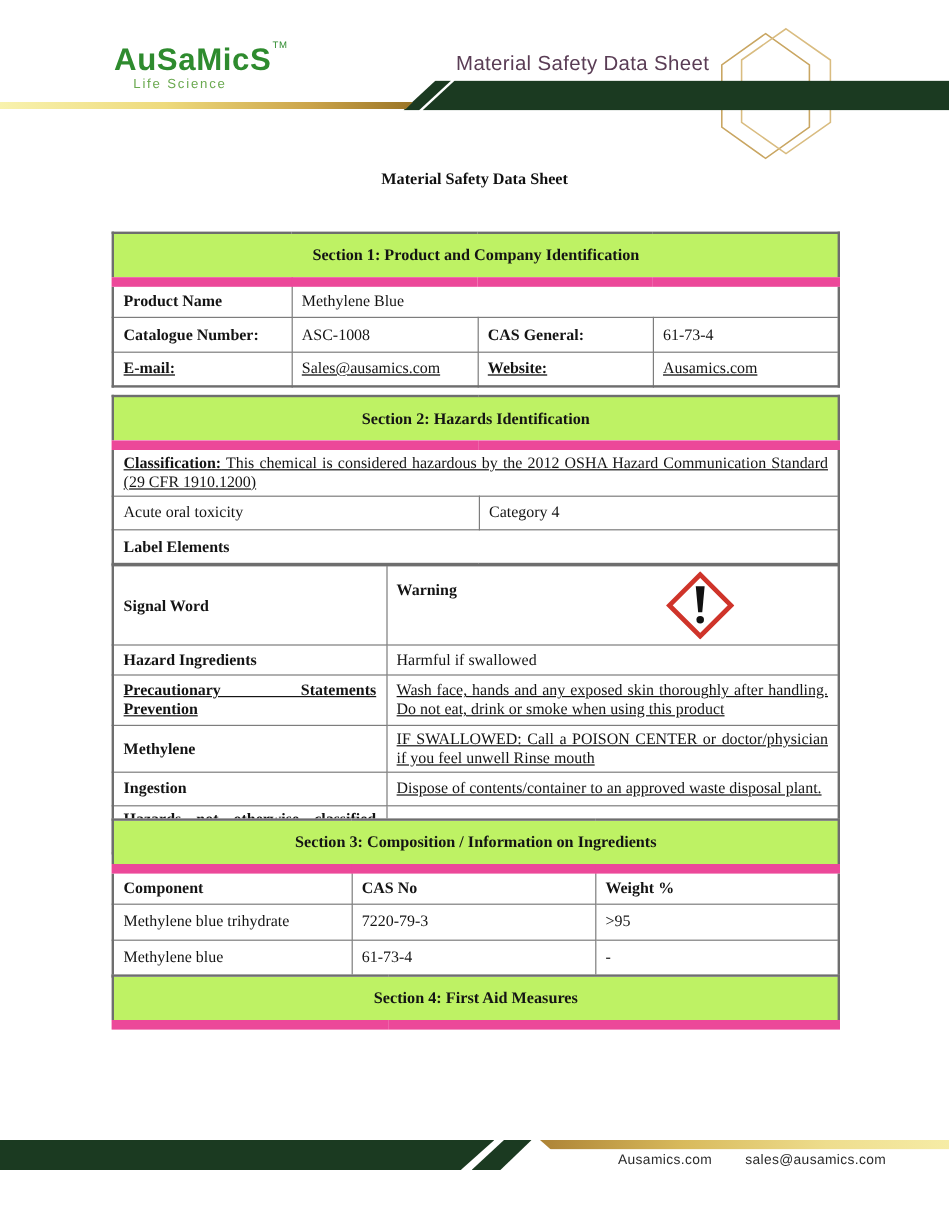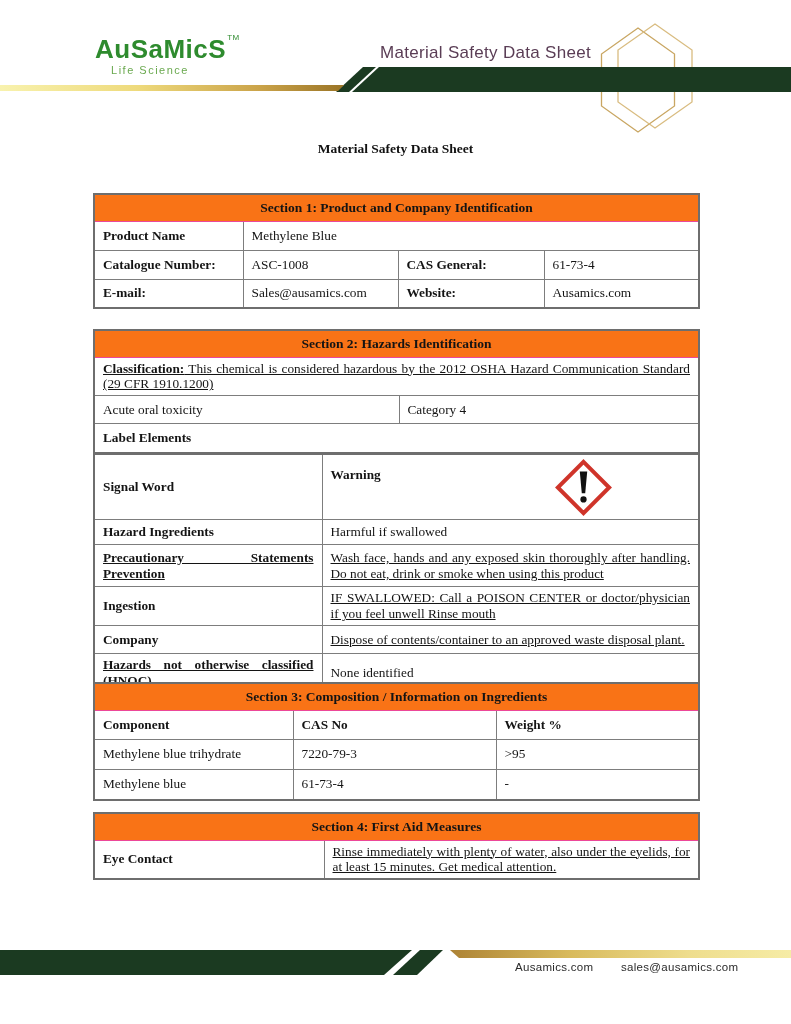--- a/index.html
+++ b/index.html
@@ -61,22 +61,22 @@
   table { border-collapse: collapse; table-layout: fixed; width: 605px; background: #fff; }
   td, th {
     border: 1px solid #7d7d7d;
     font-family: "Liberation Serif", serif;
     font-size: 13.3px; line-height: 1.2; color: #141414;
     padding: 3px 8px; vertical-align: middle; text-align: left;
     overflow: hidden;
   }
   table { border: 2px solid #6e6e6e; }
   .sec-row th {
-    background: #f97316; text-align: center; font-weight: bold;
-    height: 27px; font-size: 13.5px; border-bottom: 1px solid #ec4899;
+    background: #bef264; text-align: center; font-weight: bold;
+    height: 41px; font-size: 13.5px; border-bottom: 8px solid #ec4899;
   }
   .lbl { font-weight: bold; }
   .just { text-align: justify; text-decoration: underline; }
   .glue { margin-top: -1px; }
 
   .sig-cell { position: relative; vertical-align: top; padding-top: 12px; font-weight: bold; }
   .pictogram { position: absolute; right: 86px; top: 4px; }
 
   
   .f-band-main {
@@ -140,21 +140,21 @@
       <tr style="height:29px;">
         <td class="lbl">Product Name</td>
         <td colspan="3">Methylene Blue</td>
       </tr>
       <tr style="height:29px;">
         <td class="lbl">Catalogue Number:</td>
         <td>ASC-1008</td>
         <td class="lbl">CAS General:</td>
         <td>61-73-4</td>
       </tr>
-      <tr style="height:29px;">
+      <tr style="height:29px;text-decoration:underline;">
         <td class="lbl">E-mail:</td>
         <td>Sales@ausamics.com</td>
         <td class="lbl">Website:</td>
         <td>Ausamics.com</td>
       </tr>
     </tbody>
       </table>
   </div>
 
   <div class="tbl-wrap" style="top:329px;">
@@ -198,25 +198,25 @@
       </tr>
       <tr style="height:25px;">
         <td class="lbl">Hazard Ingredients</td>
         <td>Harmful if swallowed</td>
       </tr>
       <tr style="height:42px;">
         <td class="lbl just">Precautionary Statements Prevention</td>
         <td class="just">Wash face, hands and any exposed skin thoroughly after handling. Do not eat, drink or smoke when using this product</td>
       </tr>
       <tr style="height:27px;">
+        <td class="lbl">Methylene</td>
+        <td class="just">IF SWALLOWED: Call a POISON CENTER or doctor/physician if you feel unwell Rinse mouth</td>
+      </tr>
+      <tr style="height:28px;">
         <td class="lbl">Ingestion</td>
-        <td class="just">IF SWALLOWED: Call a POISON CENTER or doctor/physician if you feel unwell Rinse mouth</td>
-      </tr>
-      <tr style="height:28px;">
-        <td class="lbl">Company</td>
         <td class="just">Dispose of contents/container to an approved waste disposal plant.</td>
       </tr>
       <tr style="height:25px;">
         <td class="lbl just">Hazards not otherwise classified (HNOC)</td>
         <td>None identified</td>
       </tr>
     </tbody>
       </table>
   </div>
 
@@ -253,24 +253,20 @@
   <div class="tbl-wrap" style="top:812px;">
     <table>
       <colgroup>
           <col style="width:230px">
           <col style="width:375px">
         </colgroup>
       <tbody>
           <tr class="sec-row">
             <th colspan="2">Section 4: First Aid Measures</th>
           </tr>
-      <tr style="height:31px;">
-        <td class="lbl">Eye Contact</td>
-        <td class="just">Rinse immediately with plenty of water, also under the eyelids, for at least 15 minutes. Get medical attention.</td>
-      </tr>
     </tbody>
       </table>
   </div>
 
   <div class="f-band-main"></div>
   <div class="f-band-slash"></div>
   <div class="f-gold-line"></div>
   <div class="foot-text foot-web">Ausamics.com</div>
   <div class="foot-text foot-mail">sales@ausamics.com</div>
 

